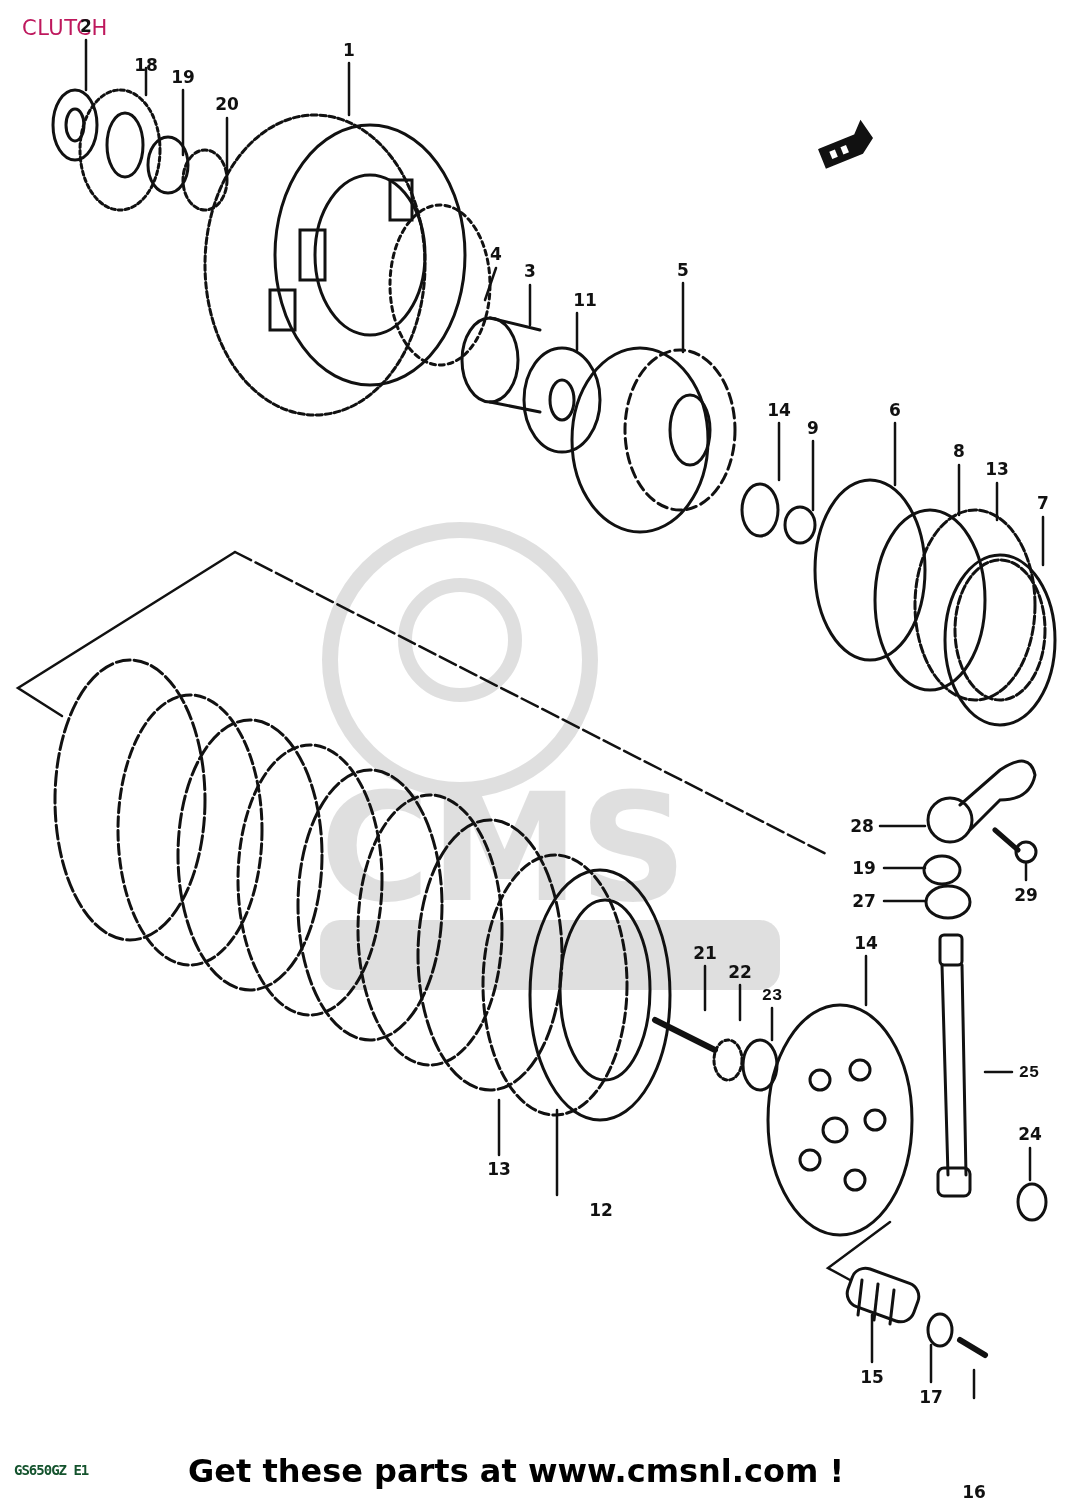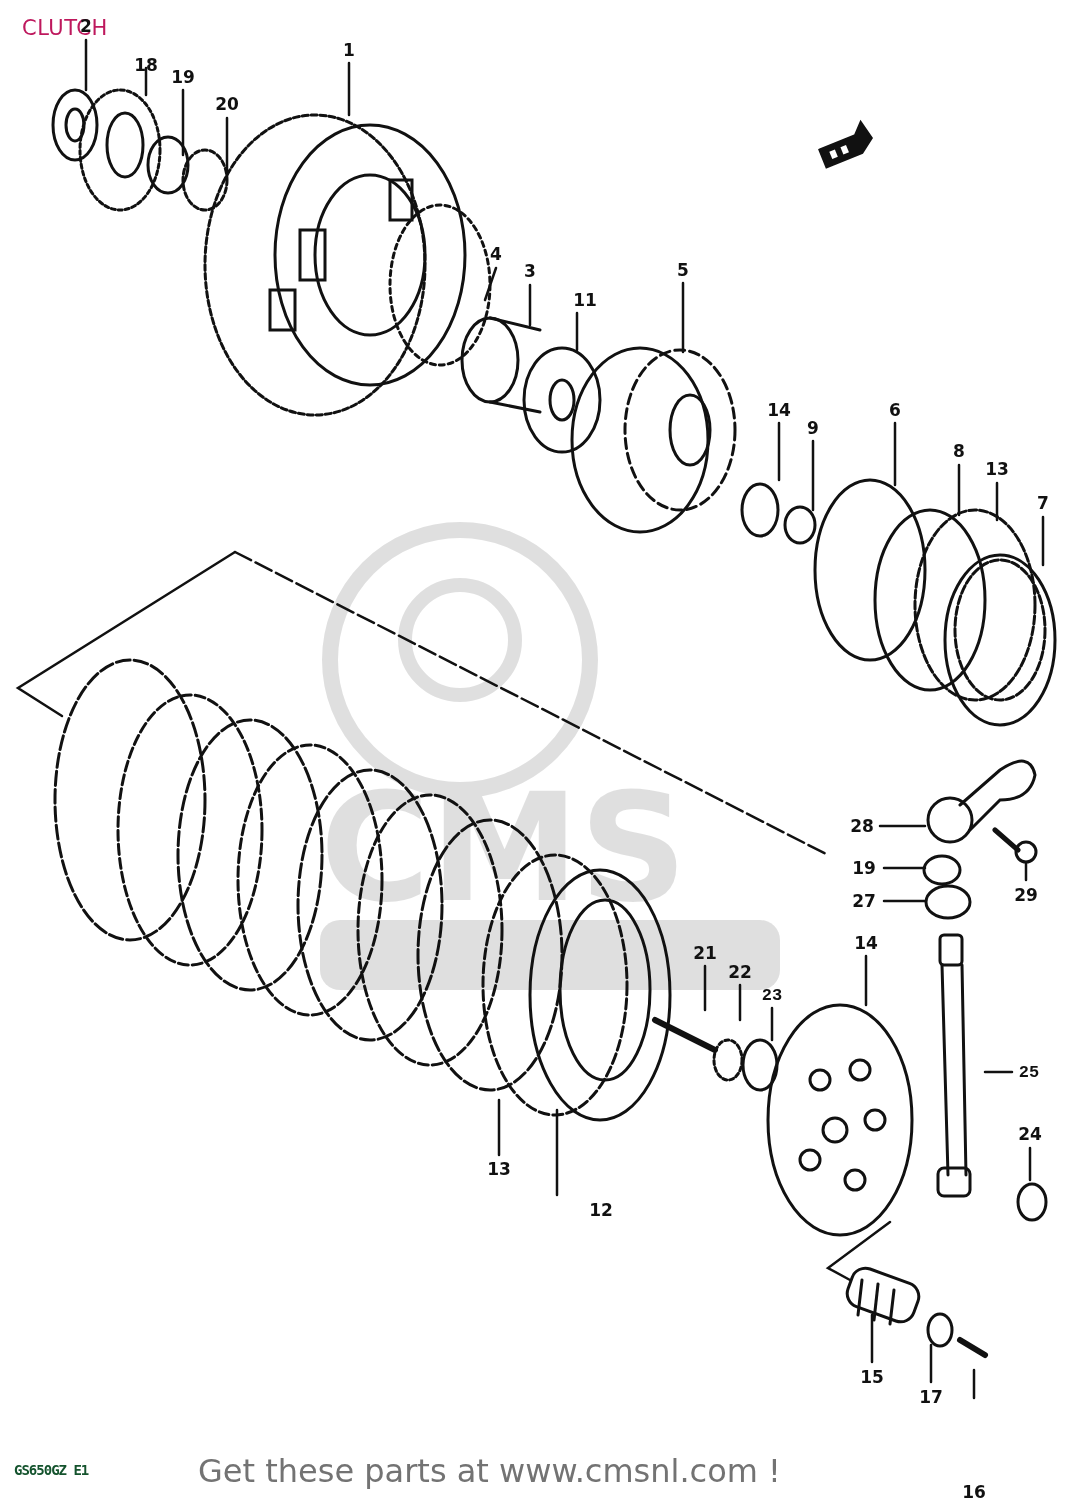--- a/index.html
+++ b/index.html
@@ -2,22 +2,22 @@
 <html><head>
 <meta charset="utf-8">
 <style>
   html, body { margin: 0; padding: 0; background: #ffffff; }
   body { width: 1088px; height: 1500px; position: relative; overflow: hidden;
          font-family: "DejaVu Sans", sans-serif; }
   .title { position: absolute; left: 22px; top: 16px; font-size: 21px; color: #be185d;
            font-family: "DejaVu Sans", sans-serif; letter-spacing: 0.5px; }
   .model-code { position: absolute; left: 14px; top: 1462px; font-size: 14px; font-weight: bold;
                 color: #14532d; font-family: "DejaVu Sans Mono", monospace; letter-spacing: -1px; }
-  .promo { position: absolute; left: 198px; top: 1452px; font-size: 32px; color: #737373;
-           font-family: "DejaVu Sans", sans-serif; white-space: nowrap; text-decoration: none; }
+  .promo { position: absolute; left: 188px; top: 1452px; font-size: 32px; color: #000000;
+           font-family: "DejaVu Sans", sans-serif; white-space: nowrap; text-decoration: none; font-weight: bold; }
   svg.diagram { position: absolute; left: 0; top: 0; }
   .callout { position: absolute; font-family: "DejaVu Sans", sans-serif; font-weight: bold;
              font-size: 17px; color: #111; transform: translate(-50%, -50%); }
   .watermark { position: absolute; left: 300px; top: 520px; width: 480px; height: 480px; opacity: 0.12; }
 </style>
 </head>
 <body>
 
 <div class="title">CLUTCH</div>
 

